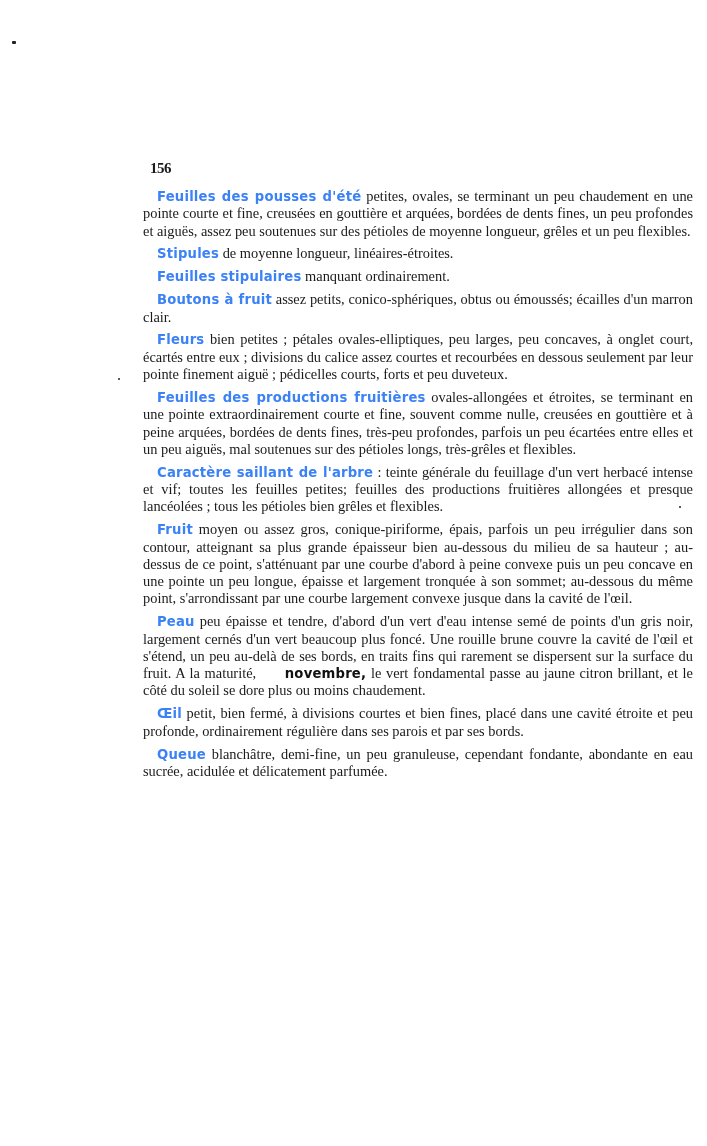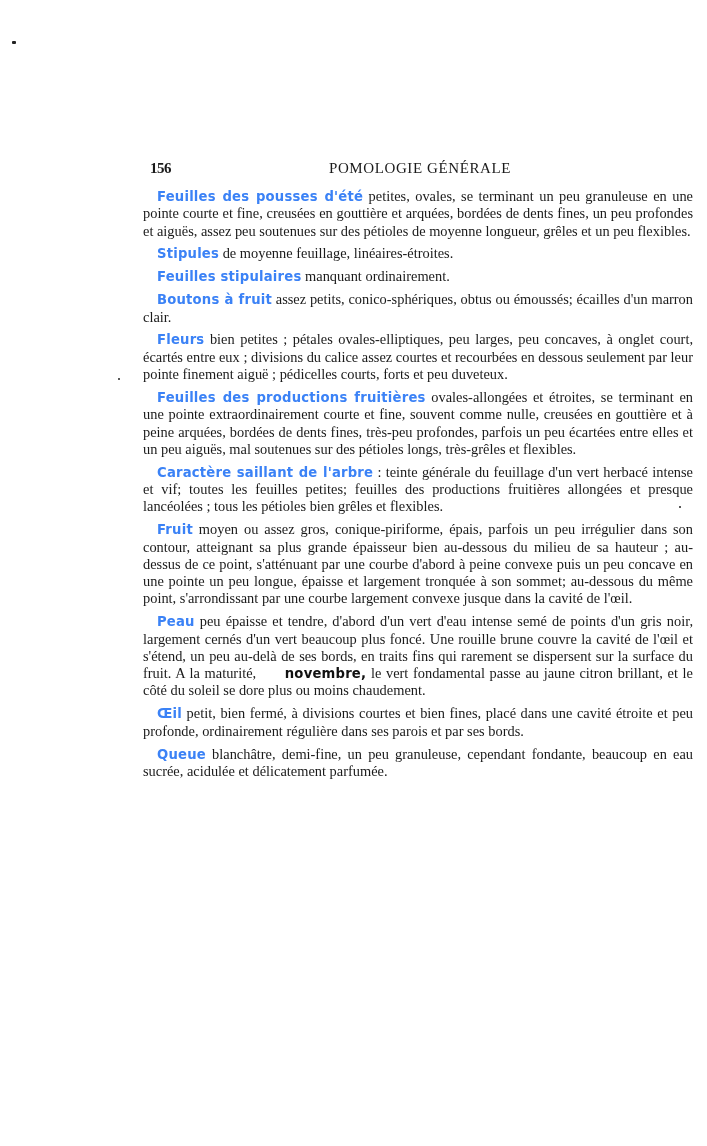--- a/index.html
+++ b/index.html
@@ -89,42 +89,41 @@
 <body>
 
 <div class="page">
 
   <span class="speck" style="left:12px;top:41px;width:4px;height:3px;"></span>
   <span class="speck" style="left:679px;top:506px;width:2px;height:2px;"></span>
   <span class="speck" style="left:118px;top:378px;width:2px;height:2px;"></span>
 
   <div class="running-head">
     <span class="page-number">156</span>
-    <span class="running-title">POMOLOGIE GÉNÉRALE</span>
   </div>
 
   <div class="body-text">
 
-    <p class="para"><span class="term">Feuilles des pousses d'été</span><span> petites, ovales, se terminant un peu granuleuse en une pointe courte et fine, creusées en gouttière et arquées, bordées de dents fines, un peu profondes et aiguës, assez peu soutenues sur des pétioles de moyenne longueur, grêles et un peu flexibles.</span></p>
+    <p class="para"><span class="term">Feuilles des pousses d'été</span><span> petites, ovales, se terminant un peu chaudement en une pointe courte et fine, creusées en gouttière et arquées, bordées de dents fines, un peu profondes et aiguës, assez peu soutenues sur des pétioles de moyenne longueur, grêles et un peu flexibles.</span></p>
 
-    <p class="para"><span class="term">Stipules</span><span> de moyenne feuillage, linéaires-étroites.</span></p>
+    <p class="para"><span class="term">Stipules</span><span> de moyenne longueur, linéaires-étroites.</span></p>
 
     <p class="para"><span class="term">Feuilles stipulaires</span><span> manquant ordinairement.</span></p>
 
     <p class="para"><span class="term">Boutons à fruit</span><span> assez petits, conico-sphériques, obtus ou émoussés; écailles d'un marron clair.</span></p>
 
     <p class="para"><span class="term">Fleurs</span><span> bien petites ; pétales ovales-elliptiques, peu larges, peu concaves, à onglet court, écartés entre eux ; divisions du calice assez courtes et recour­bées en dessous seulement par leur pointe finement aiguë ; pédicelles courts, forts et peu duveteux.</span></p>
 
     <p class="para"><span class="term">Feuilles des productions fruitières</span><span> ovales-allongées et étroites, se terminant en une pointe extraordinairement courte et fine, souvent comme nulle, creusées en gouttière et à peine arquées, bordées de dents fines, très-peu profondes, parfois un peu écartées entre elles et un peu aiguës, mal soutenues sur des pétioles longs, très-grêles et flexibles.</span></p>
 
     <p class="para"><span class="term">Caractère saillant de l'arbre</span><span> : teinte générale du feuillage d'un vert herbacé intense et vif; toutes les feuilles petites; feuilles des produc­tions fruitières allongées et presque lancéolées ; tous les pétioles bien grêles et flexibles.</span></p>
 
     <p class="para"><span class="term">Fruit</span><span> moyen ou assez gros, conique-piriforme, épais, parfois un peu irrégulier dans son contour, atteignant sa plus grande épaisseur bien au-dessous du milieu de sa hauteur ; au-dessus de ce point, s'atténuant par une courbe d'abord à peine convexe puis un peu concave en une pointe un peu longue, épaisse et largement tronquée à son sommet; au-dessous du même point, s'arrondissant par une courbe largement convexe jusque dans la cavité de l'œil.</span></p>
 
     <p class="para"><span class="term">Peau</span><span> peu épaisse et tendre, d'abord d'un vert d'eau intense semé de points d'un gris noir, largement cernés d'un vert beaucoup plus foncé. Une rouille brune couvre la cavité de l'œil et s'étend, un peu au-delà de ses bords, en traits fins qui rarement se dispersent sur la surface du fruit. A la maturité, </span><span class="inline-bold">novembre,</span><span> le vert fondamental passe au jaune citron brillant, et le côté du soleil se dore plus ou moins chaudement.</span></p>
 
     <p class="para"><span class="term">Œil</span><span> petit, bien fermé, à divisions courtes et bien fines, placé dans une cavité étroite et peu profonde, ordinairement régulière dans ses parois et par ses bords.</span></p>
 
 
-    <p class="para"><span class="term">Queue</span><span> blanchâtre, demi-fine, un peu granuleuse, cependant fondante, beaucoup en eau sucrée, acidulée et délicatement parfumée.</span></p>
+    <p class="para"><span class="term">Queue</span><span> blanchâtre, demi-fine, un peu granuleuse, cependant fondante, abondante en eau sucrée, acidulée et délicatement parfumée.</span></p>
 
   </div>
 </div>
 
 </body></html>

